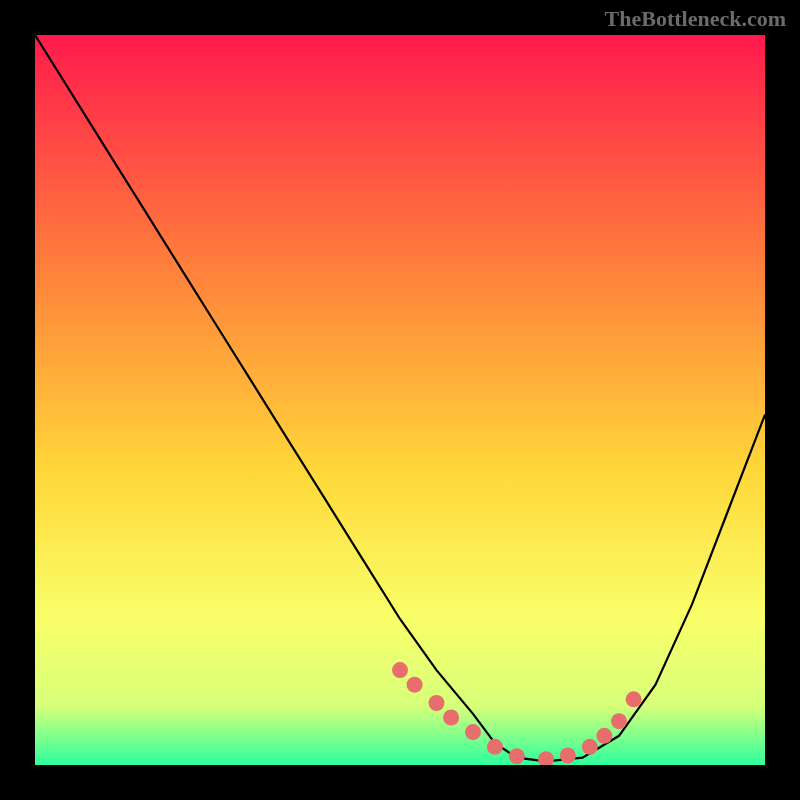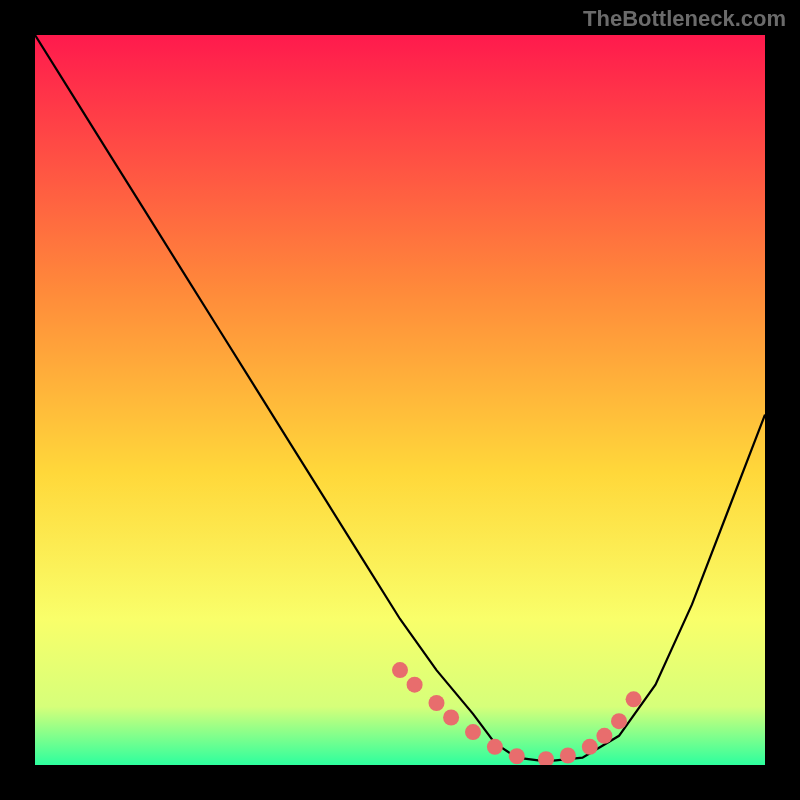--- a/index.html
+++ b/index.html
@@ -11,20 +11,21 @@
     font-family: Arial, sans-serif;
   }
   .watermark {
     position: absolute;
     top: 6px;
     right: 14px;
     font-size: 22px;
     font-weight: bold;
     color: #6b6b6b;
     z-index: 10;
+    font-family: Liberation Serif, serif;
   }
   .plot {
     position: absolute;
     left: 35px;
     top: 35px;
     width: 730px;
     height: 730px;
   }
   .plot svg {
     width: 100%;

